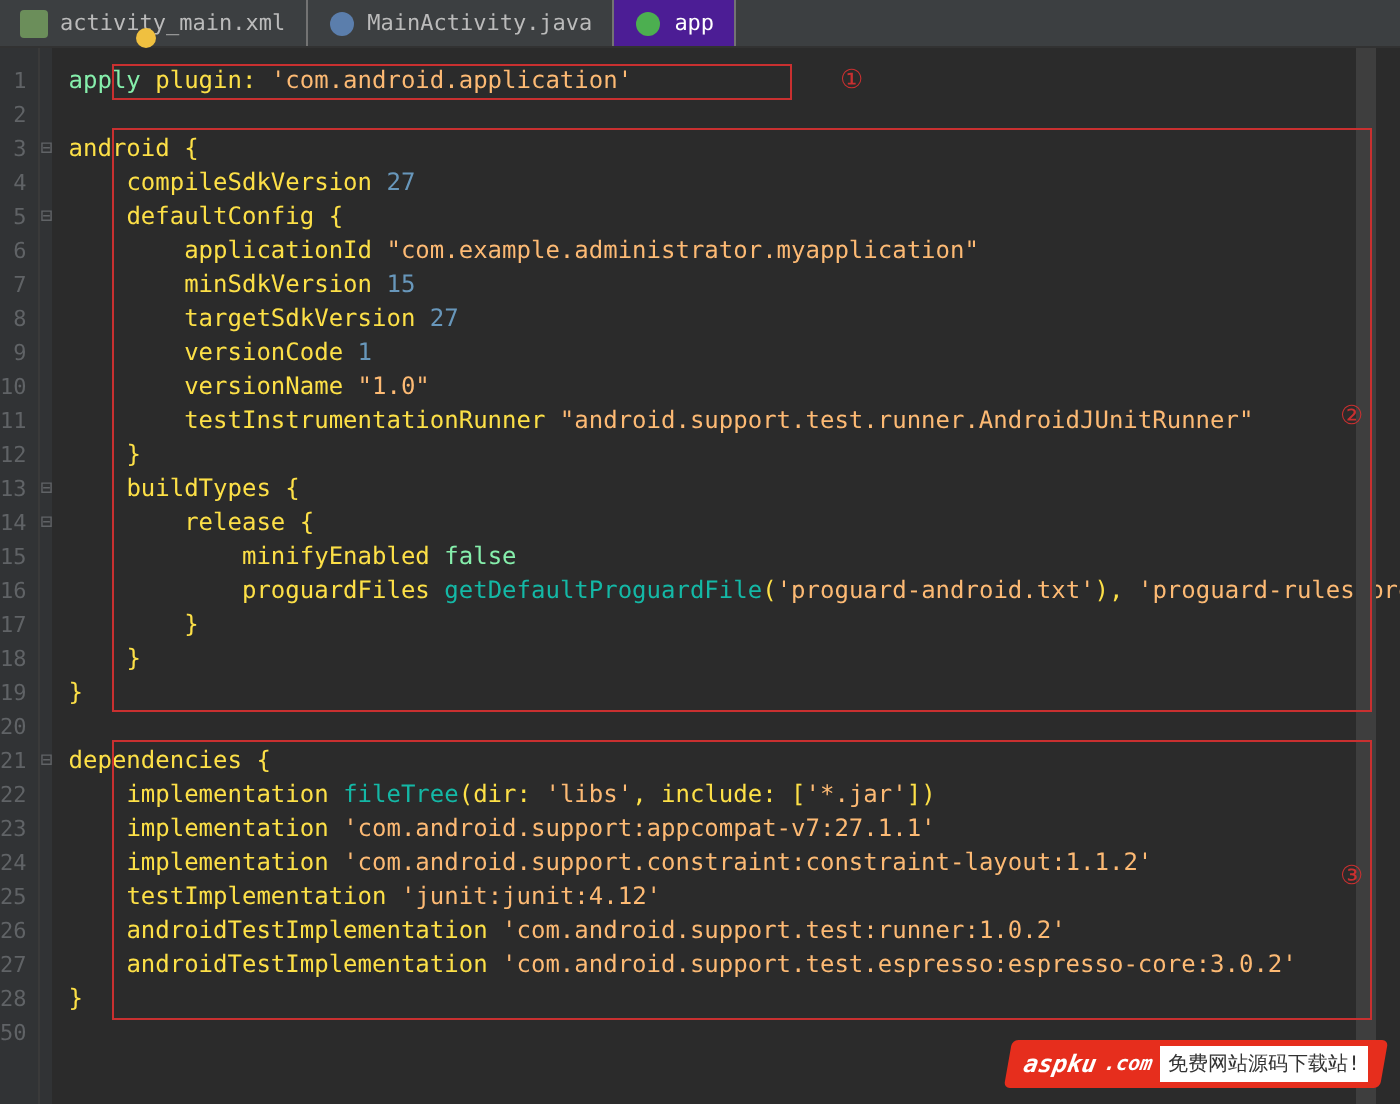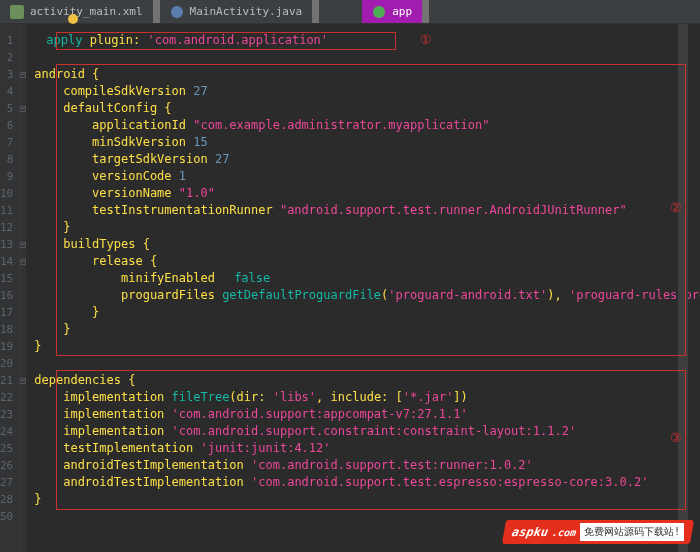--- a/index.html
+++ b/index.html
@@ -17,23 +17,23 @@
   height: 24px;
   border-bottom: 1px solid #323232;
 }
 .tab {
   display: flex;
   align-items: center;
   padding: 0 10px;
   gap: 6px;
   color: #bbbbbb;
   font-size: 11px;
-  border-right: 7px solid #737373;
-}
-.tab.active { background: #a21caf; color: #fff; margin-left: 43px; }
+  border-right: 1px solid #737373;
+}
+.tab.active { background: #4c1d95; color: #fff; }
 .tab-icon { width: 14px; height: 14px; display: inline-block; }
 .editor {
   display: flex;
   height: calc(100% - 24px);
 }
 .gutter {
   width: 40px;
   background: #313335;
   color: #606366;
   text-align: right;
@@ -54,22 +54,22 @@
 .code {
   flex: 1;
   padding: 8px 0 0 8px;
   position: relative;
 }
 .line {
   height: 17px;
   line-height: 17px;
   white-space: pre;
 }
-.kw { color: #14b8a6; margin-left: 12px; }
-.str { color: #ec4899; }
+.kw { color: #86efac; }
+.str { color: #fdba74; }
 .num { color: #6897bb; }
 .id { color: #fde047; }
 .fn { color: #14b8a6; }
 .box-red {
   position: absolute;
   border: 1px solid #c93030;
   pointer-events: none;
 }
 .bulb {
   position: absolute;

